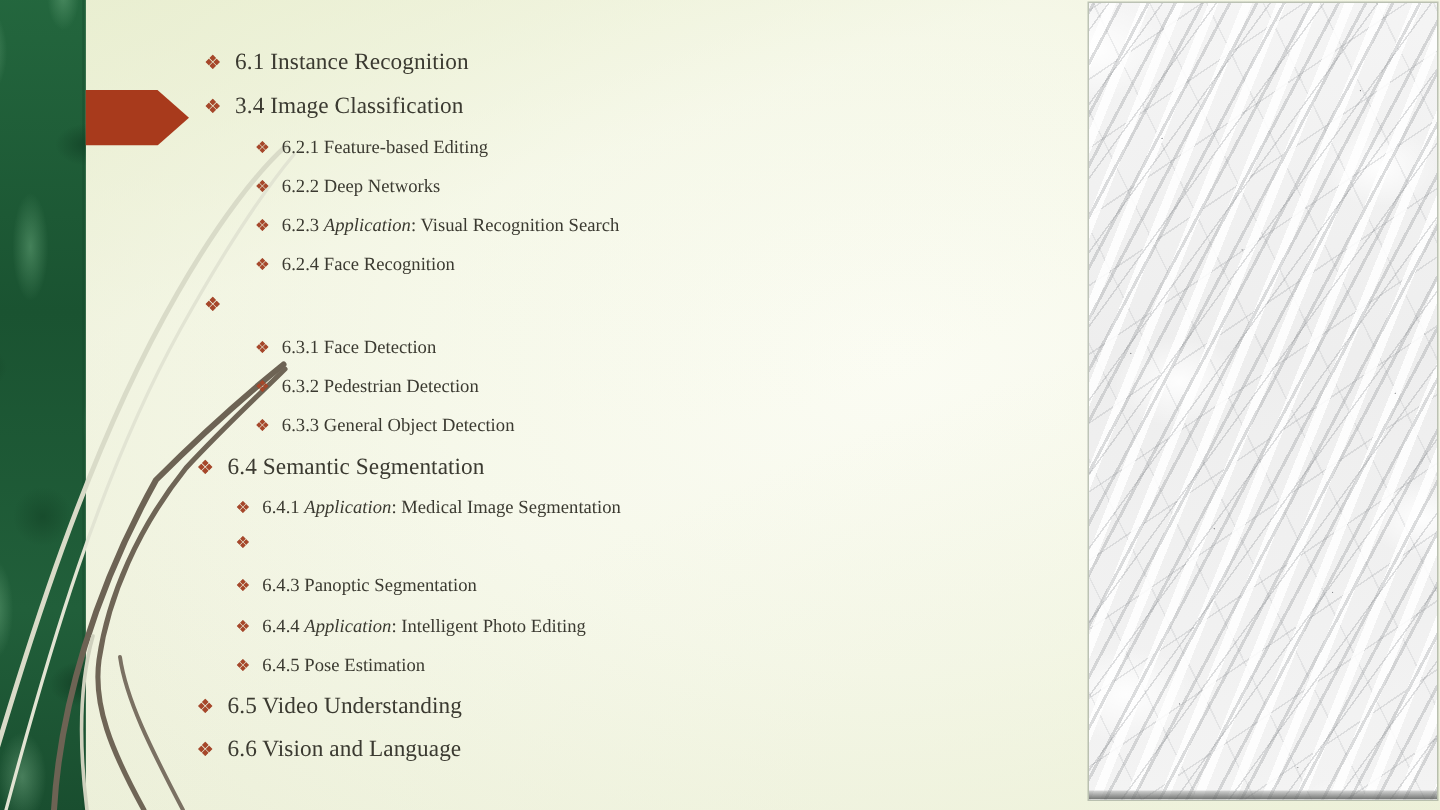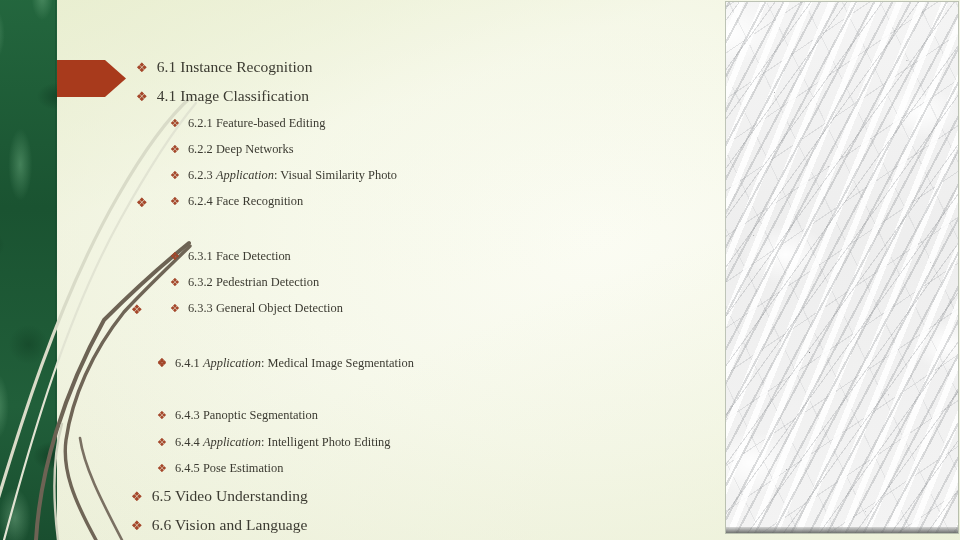--- a/index.html
+++ b/index.html
@@ -163,21 +163,21 @@
     display: flex;
     align-items: baseline;
     white-space: nowrap;
     color: #3b3a31;
   }
   .bullet {
     color: #a7472a;
     line-height: 1;
     text-shadow: 0 0 0.4px rgba(120,50,30,0.5);
   }
-  .itxt { display: inline-block; margin-top: 25px; }
+  .itxt { display: inline-block; }
   .itxt i { font-style: italic; }
 
   .lvl1 {
     font-size: 15.5px;
     letter-spacing: 0.05px;
   }
   .lvl1 .bullet { font-size: 13px; margin-right: 9px; }
   .lvl2 {
     font-size: 12.4px;
     letter-spacing: 0.02px;
@@ -216,33 +216,33 @@
     <div class="mbottom"></div>
   </div>
 
   <div class="outline" id="outline-root">
       <div class="item lvl1" style="left: 136px; top: 33px;">
         <span class="bullet">❖</span>
         <span class="itxt">6.1 Instance Recognition</span>
       </div>
       <div class="item lvl1" style="left: 136px; top: 62px;">
         <span class="bullet">❖</span>
-        <span class="itxt">4.1 Image Classification</span>
+        <span class="itxt">3.4 Image Classification</span>
       </div>
       <div class="item lvl2" style="left: 170px; top: 91px;">
         <span class="bullet">❖</span>
         <span class="itxt">6.2.1 Feature-based Editing</span>
       </div>
       <div class="item lvl2" style="left: 170px; top: 117px;">
         <span class="bullet">❖</span>
         <span class="itxt">6.2.2 Deep Networks</span>
       </div>
       <div class="item lvl2" style="left: 170px; top: 143px;">
         <span class="bullet">❖</span>
-        <span class="itxt"><span>6.2.3 </span><i>Application</i><span>: Visual Similarity Photo</span></span>
+        <span class="itxt"><span>6.2.3 </span><i>Application</i><span>: Visual Recognition Search</span></span>
       </div>
       <div class="item lvl2" style="left: 170px; top: 169px;">
         <span class="bullet">❖</span>
         <span class="itxt">6.2.4 Face Recognition</span>
       </div>
       <div class="item lvl1" style="left: 136px; top: 196px;">
         <span class="bullet">❖</span>
       </div>
       <div class="item lvl2" style="left: 170px; top: 224px;">
         <span class="bullet">❖</span>
@@ -251,20 +251,21 @@
       <div class="item lvl2" style="left: 170px; top: 250px;">
         <span class="bullet">❖</span>
         <span class="itxt">6.3.2 Pedestrian Detection</span>
       </div>
       <div class="item lvl2" style="left: 170px; top: 276px;">
         <span class="bullet">❖</span>
         <span class="itxt">6.3.3 General Object Detection</span>
       </div>
       <div class="item lvl1" style="left: 131px; top: 303px;">
         <span class="bullet">❖</span>
+        <span class="itxt">6.4 Semantic Segmentation</span>
       </div>
       <div class="item lvl2" style="left: 157px; top: 331px;">
         <span class="bullet">❖</span>
         <span class="itxt"><span>6.4.1 </span><i>Application</i><span>: Medical Image Segmentation</span></span>
       </div>
       <div class="item lvl2" style="left: 157px; top: 357px;">
         <span class="bullet">❖</span>
       </div>
       <div class="item lvl2" style="left: 157px; top: 383px;">
         <span class="bullet">❖</span>

